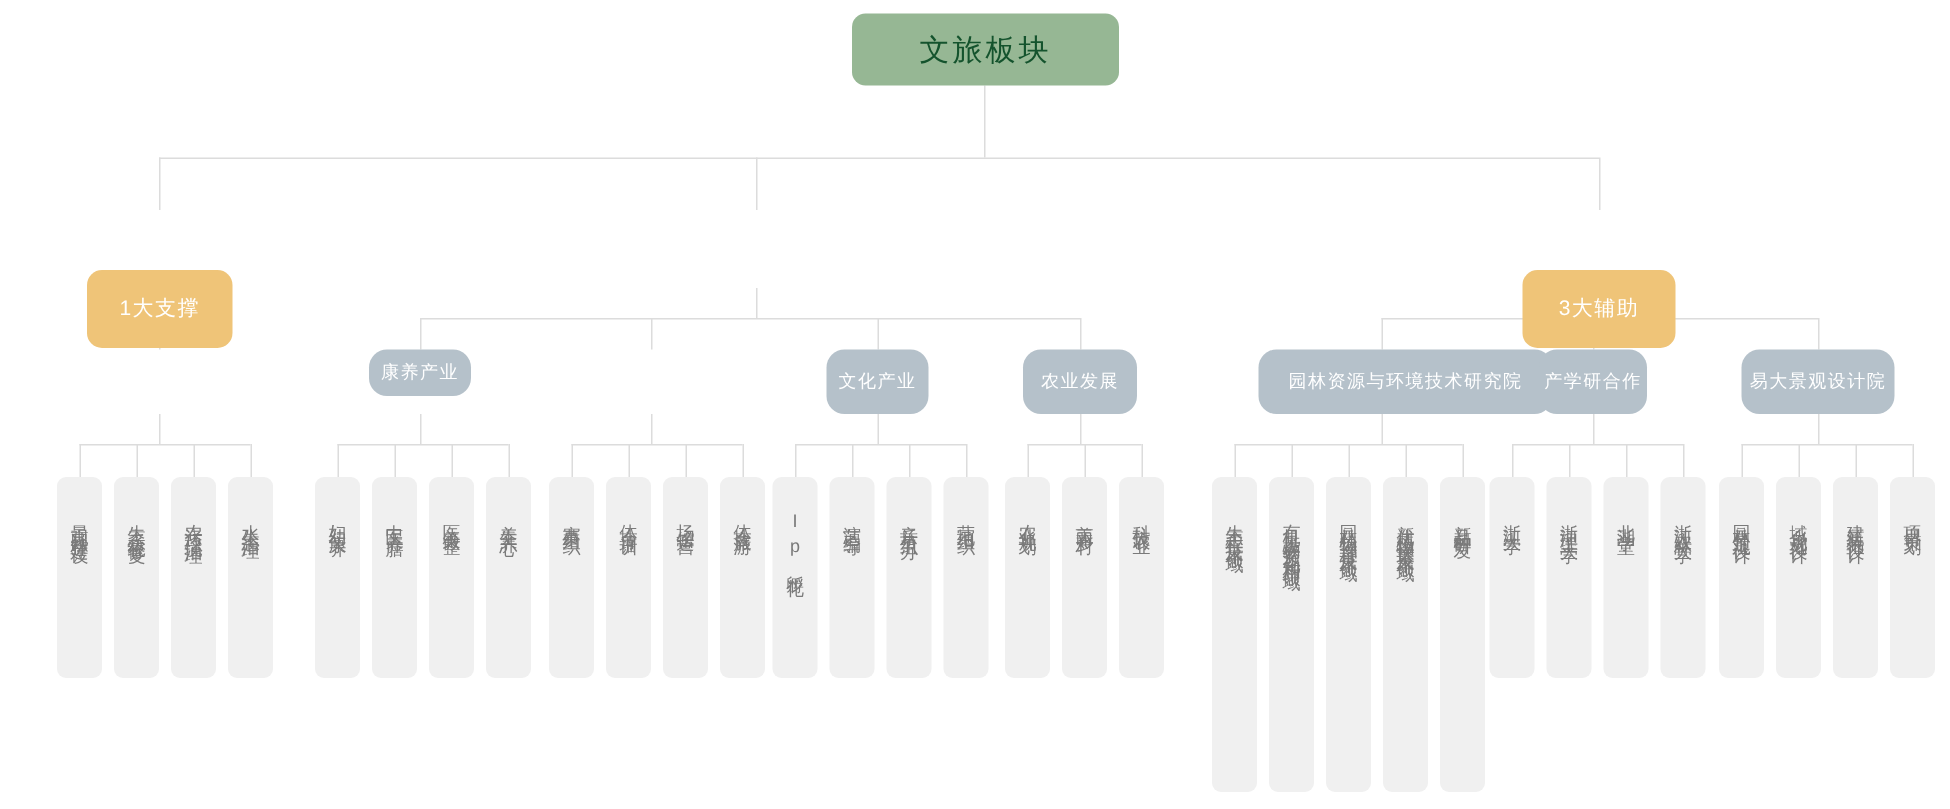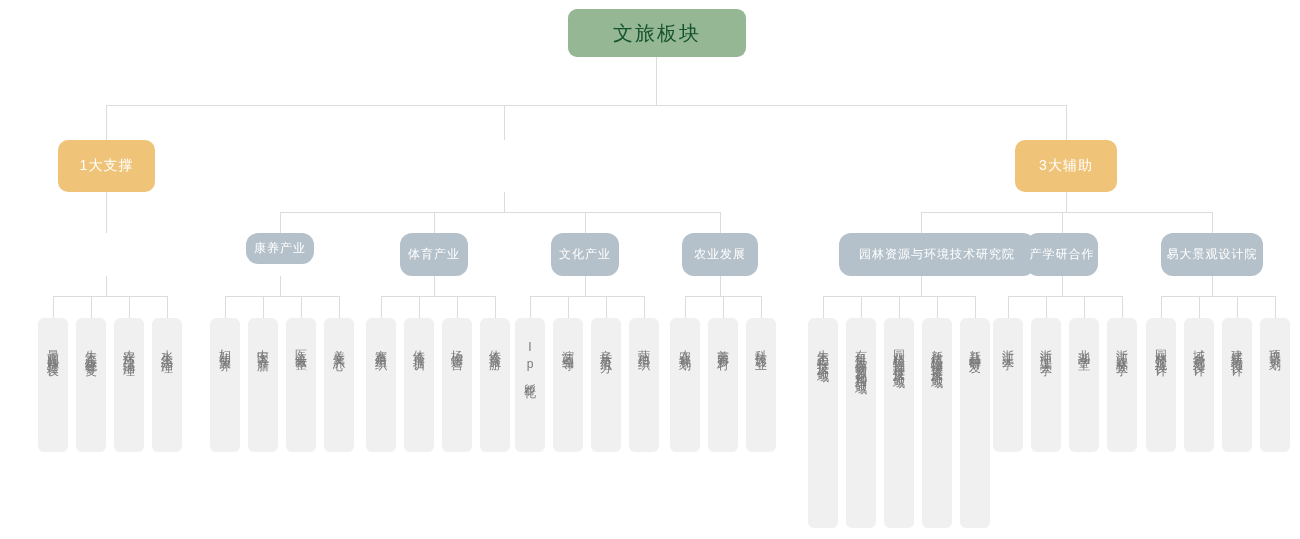--- a/index.html
+++ b/index.html
@@ -4,21 +4,21 @@
 <style>
   html,body { margin:0; padding:0; background:#ffffff; font-family:"Liberation Sans","DejaVu Sans",sans-serif; }
   .canvas { position:relative; width:1300px; height:539px; background:#ffffff; overflow:hidden; }
   .node { position:absolute; display:flex; align-items:center; justify-content:center; box-sizing:border-box; text-align:center; }
   .root {
     background:var(--root_bg,#96b794); color:#14532d; border-radius:9px;
     font-size:20px; font-weight:normal; letter-spacing:2px;
   }
   .branch {
     background:var(--branch_bg,#efc478); color:#ffffff; border-radius:10px;
-    font-size:14px; letter-spacing:1px;
+    font-size:14px; letter-spacing:1px;margin-top:40px;
   }
   .category {
     background:var(--category_bg,#b5c1ca); color:#ffffff; border-radius:12px;
     font-size:12px; letter-spacing:1px;
   }
   .leaf {
     position:absolute; width:30px; box-sizing:border-box;
     background:var(--leaf_bg,#f0f0f0); color:var(--leaf_text,#7a7a7a);
     border-radius:6px; writing-mode:vertical-rl; text-orientation:upright;
     font-size:12px; letter-spacing:3px; line-height:30px; padding-top:22px;
@@ -107,21 +107,20 @@
   <div class="vl" style="left:1199px;top:296px;height:22px"></div>
   <div class="vl" style="left:1237px;top:296px;height:22px"></div>
   <div class="vl" style="left:1275px;top:296px;height:22px"></div>
 
   <div class="node root" style="left:568px;top:9px;width:178px;height:48px">文旅板块</div>
 
   <div class="node branch" style="left:58px;top:140px;width:97px;height:52px">1大支撑</div>
   <div class="node branch" style="left:1015px;top:140px;width:102px;height:52px">3大辅助</div>
 
   <div class="node category" style="left:246px;top:233px;width:68px;height:31px">康养产业</div>
-  <div class="node category" style="left:400px;top:233px;width:68px;height:43px">体育产业</div>
   <div class="node category" style="left:551px;top:233px;width:68px;height:43px">文化产业</div>
   <div class="node category" style="left:682px;top:233px;width:76px;height:43px">农业发展</div>
   <div class="node category" style="left:839px;top:233px;width:196px;height:43px">园林资源与环境技术研究院</div>
   <div class="node category" style="left:1026px;top:233px;width:72px;height:43px">产学研合作</div>
   <div class="node category" style="left:1161px;top:233px;width:102px;height:43px">易大景观设计院</div>
 
   <div class="leaf" style="left:38px;top:318px;height:134px">景观园林建设</div>
   <div class="leaf" style="left:76px;top:318px;height:134px">生态系统修复</div>
   <div class="leaf" style="left:114px;top:318px;height:134px">农污环境治理</div>
   <div class="leaf" style="left:152px;top:318px;height:134px">水生态治理</div>

